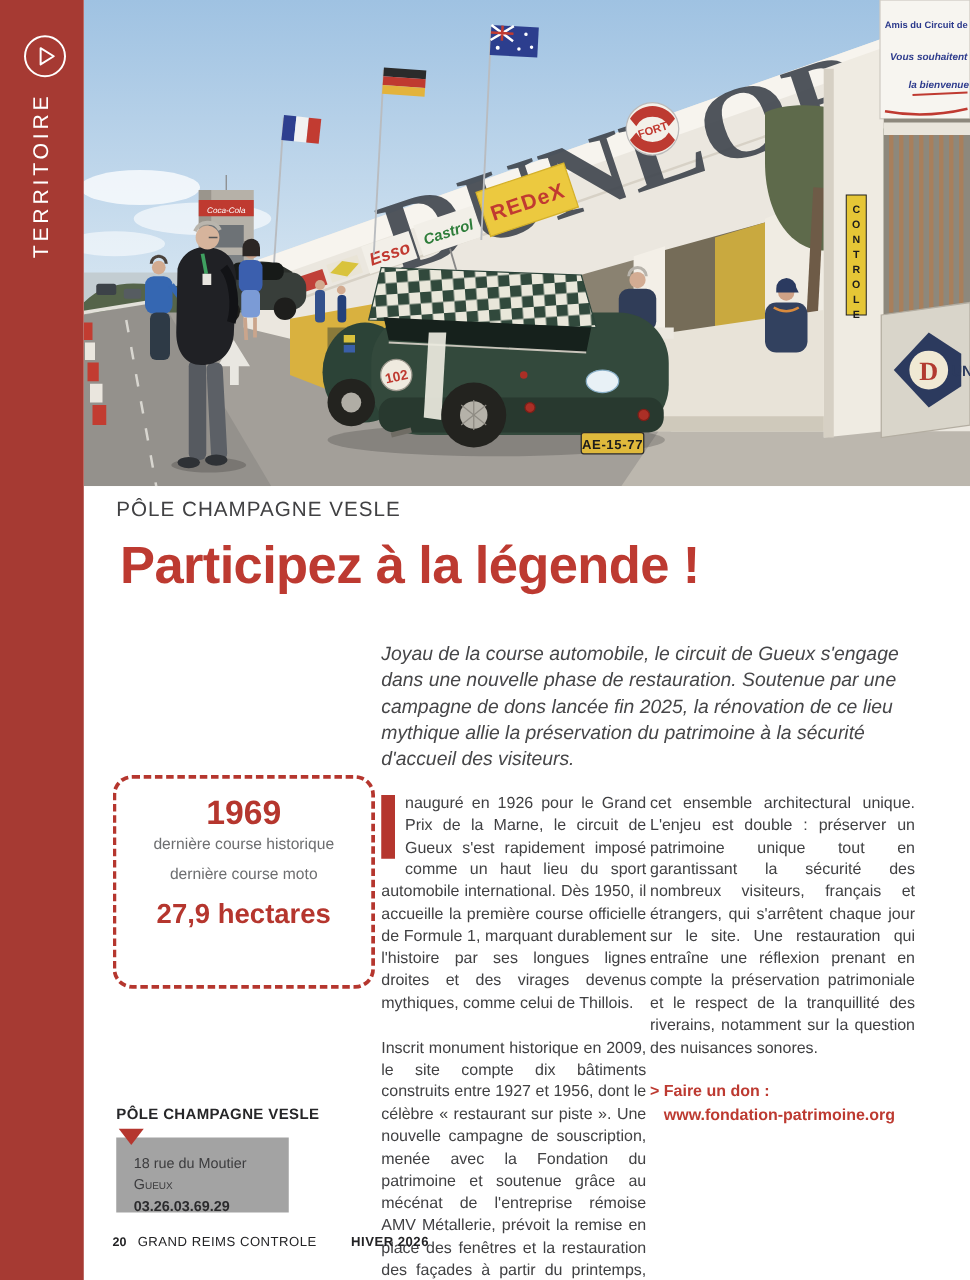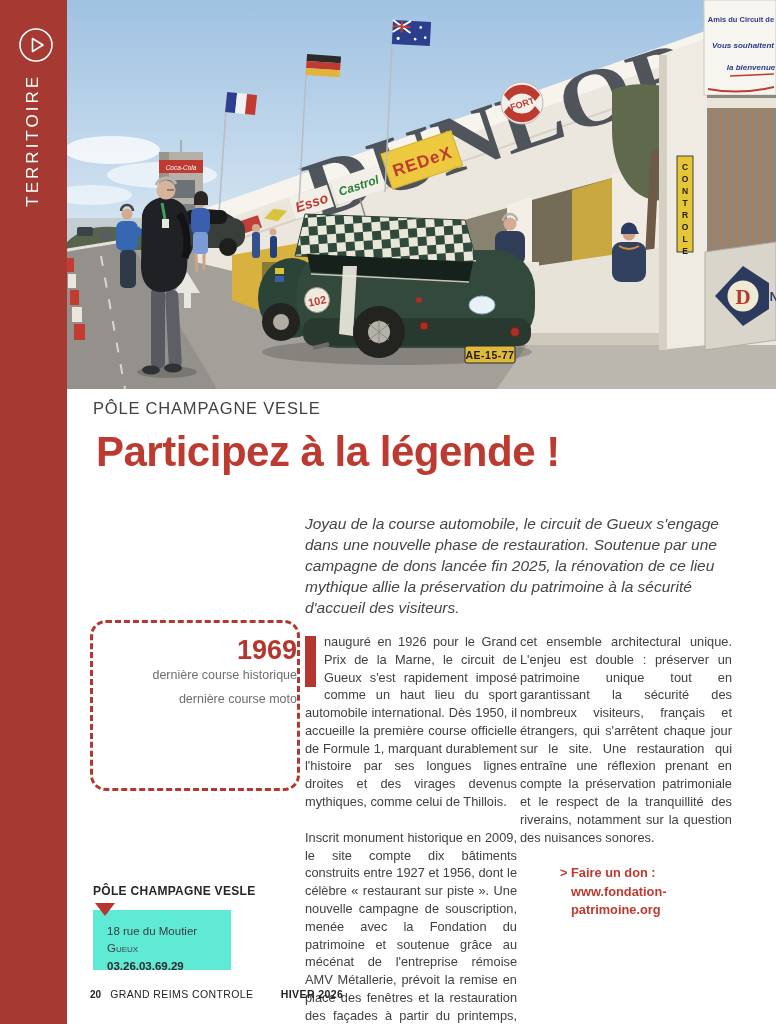--- a/index.html
+++ b/index.html
@@ -11,39 +11,39 @@
   .section-vert{position:absolute;left:23px;top:74px;writing-mode:vertical-rl;
         transform:rotate(180deg);color:#fff;font-size:17px;letter-spacing:3px;font-weight:400;}
   
   .photo{position:absolute;left:67px;top:0;width:709px;height:389px;overflow:hidden;}
   
   .kicker{position:absolute;left:93px;top:399px;font-size:16.5px;color:#414143;letter-spacing:.8px;}
   .headline{position:absolute;left:92px;top:424px;font-size:42px;font-weight:bold;color:#bd3a31;letter-spacing:-.5px;}
   .intro{position:absolute;left:305px;top:513px;width:430px;font-size:15.5px;font-style:italic;
          color:#464648;line-height:1.36;}
   .stats{position:absolute;left:90px;top:620px;width:204px;height:152px;border:3px dashed #b5362e;
-         border-radius:16px;text-align:right;padding-top:13px;box-sizing:content-box;}
+         border-radius:16px;text-align:center;padding-top:13px;box-sizing:content-box;}
   .stat-val{font-size:27px;font-weight:bold;color:#b5362e;line-height:1.1;}
   .stat-lab{font-size:12.5px;color:#6d6e70;margin:2px 0 10px 0;}
   .stat-area{font-size:22px;font-weight:bold;color:#b5362e;margin-top:12px;}
   .col{position:absolute;top:617px;width:212px;font-size:12.8px;color:#414143;line-height:1.39;
        text-align:justify;}
   .col1{left:305px;} .col2{left:520px;}
   .col p{margin:16px 0 18px 0;}
   .dropbar{float:left;width:11px;height:51px;background:#b5362e;margin:3px 8px 1px 0;
            color:transparent;overflow:hidden;font-size:10px;}
-  .don{color:#bd3a31;font-weight:bold;font-size:12.8px;line-height:1.45;text-align:left;margin-left:40px;}
+  .don{color:#bd3a31;font-weight:bold;font-size:12.8px;line-height:1.45;text-align:left;}
   .don .url{padding-left:11px;cursor:pointer;}
   
   .contact-heading{position:absolute;left:93px;top:884px;font-size:12px;font-weight:bold;
                    color:#262628;letter-spacing:.3px;}
   .contact-tri{position:absolute;left:95px;top:903px;width:0;height:0;
                border-left:10px solid transparent;border-right:10px solid transparent;
                border-top:13px solid #b5362e;z-index:2;}
-  .contact-box{position:absolute;left:93px;top:910px;width:138px;height:60px;background:#5eead4;
+  .contact-box{position:absolute;left:93px;top:910px;width:138px;height:60px;background:#a3a3a3;
                font-size:11.5px;color:#3c3c3e;line-height:1.5;padding:13px 0 0 14px;box-sizing:border-box;}
   .contact-box .city{font-variant:small-caps;}
   .contact-box .phone{font-weight:bold;color:#2b2b2d;}
   
   .footer{position:absolute;left:90px;top:988px;font-size:10.5px;color:#232325;letter-spacing:.4px;}
   .footer .pn{font-size:10px;font-weight:bold;margin-right:9px;letter-spacing:0;}
   .footer .issue{font-weight:bold;margin-left:24px;}
 </style>
 </head>
 <body>
@@ -309,20 +309,21 @@
 
   <div class="kicker">PÔLE CHAMPAGNE VESLE</div>
   <h1 class="headline" style="margin:4px">Participez à la légende !</h1>
 
   <p class="intro" style="margin:0">Joyau de la course automobile, le circuit de Gueux s'engage dans une nouvelle phase de restauration. Soutenue par une campagne de dons lancée fin 2025, la rénovation de ce lieu mythique allie la préservation du patrimoine à la sécurité d'accueil des visiteurs.</p>
 
   <div class="stats">
     <div class="stat-val">1969</div>
     <div class="stat-lab">dernière course historique</div>
     <div class="stat-lab">dernière course moto</div>
+    <div class="stat-area">27,9 hectares</div>
   </div>
 
   <div class="col col1">
     <p><span class="dropbar">I</span><span>nauguré en 1926 pour le Grand Prix de la Marne, le circuit de Gueux s'est rapidement imposé comme un haut lieu du sport automobile international. Dès 1950, il accueille la première course officielle de Formule 1, marquant durablement l'histoire par ses longues lignes droites et des virages devenus mythiques, comme celui de Thillois.</span></p>
     <p>Inscrit monument historique en 2009, le site compte dix bâtiments construits entre 1927 et 1956, dont le célèbre « restaurant sur piste ». Une nouvelle campagne de souscription, menée avec la Fondation du patrimoine et soutenue grâce au mécénat de l'entreprise rémoise AMV Métallerie, prévoit la remise en place des fenêtres et la restauration des façades à partir du printemps, afin de redonner lisibilité et cohérence à</p>
   </div>
 
   <div class="col col2">
     <p>cet ensemble architectural unique. L'enjeu est double : préserver un patrimoine unique tout en garantissant la sécurité des nombreux visiteurs, français et étrangers, qui s'arrêtent chaque jour sur le site. Une restauration qui entraîne une réflexion prenant en compte la préservation patrimoniale et le respect de la tranquillité des riverains, notamment sur la question des nuisances sonores.</p>
     <div class="don">

